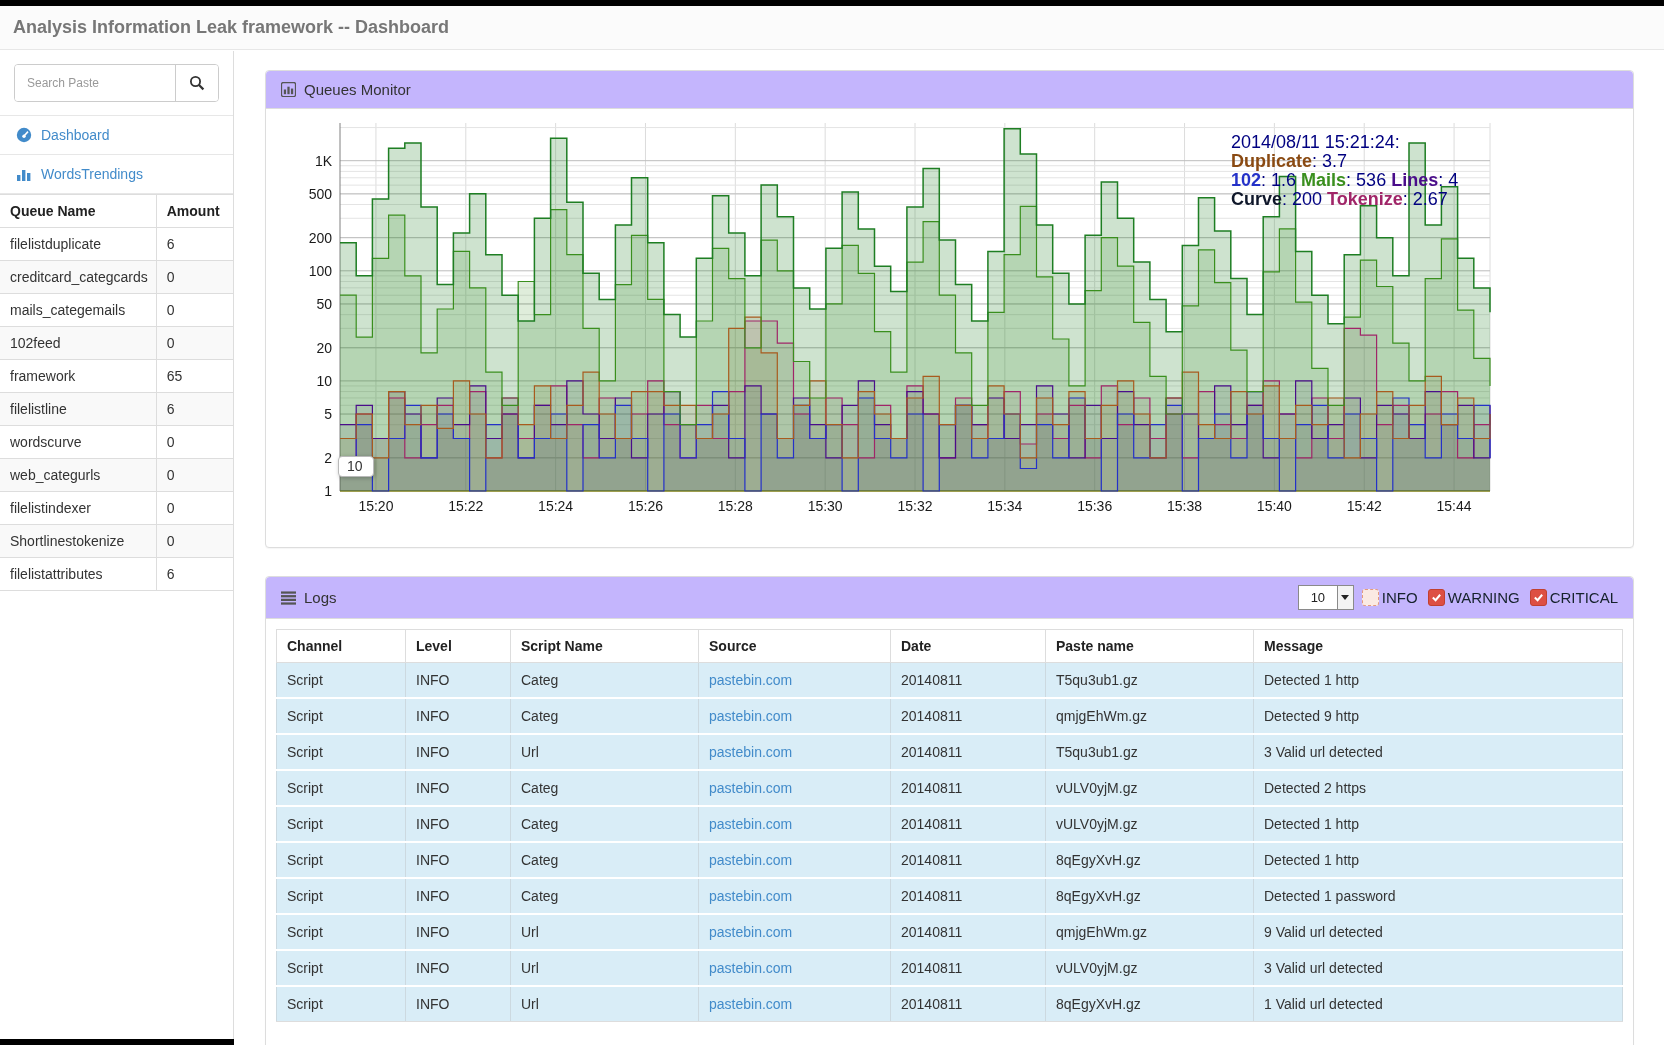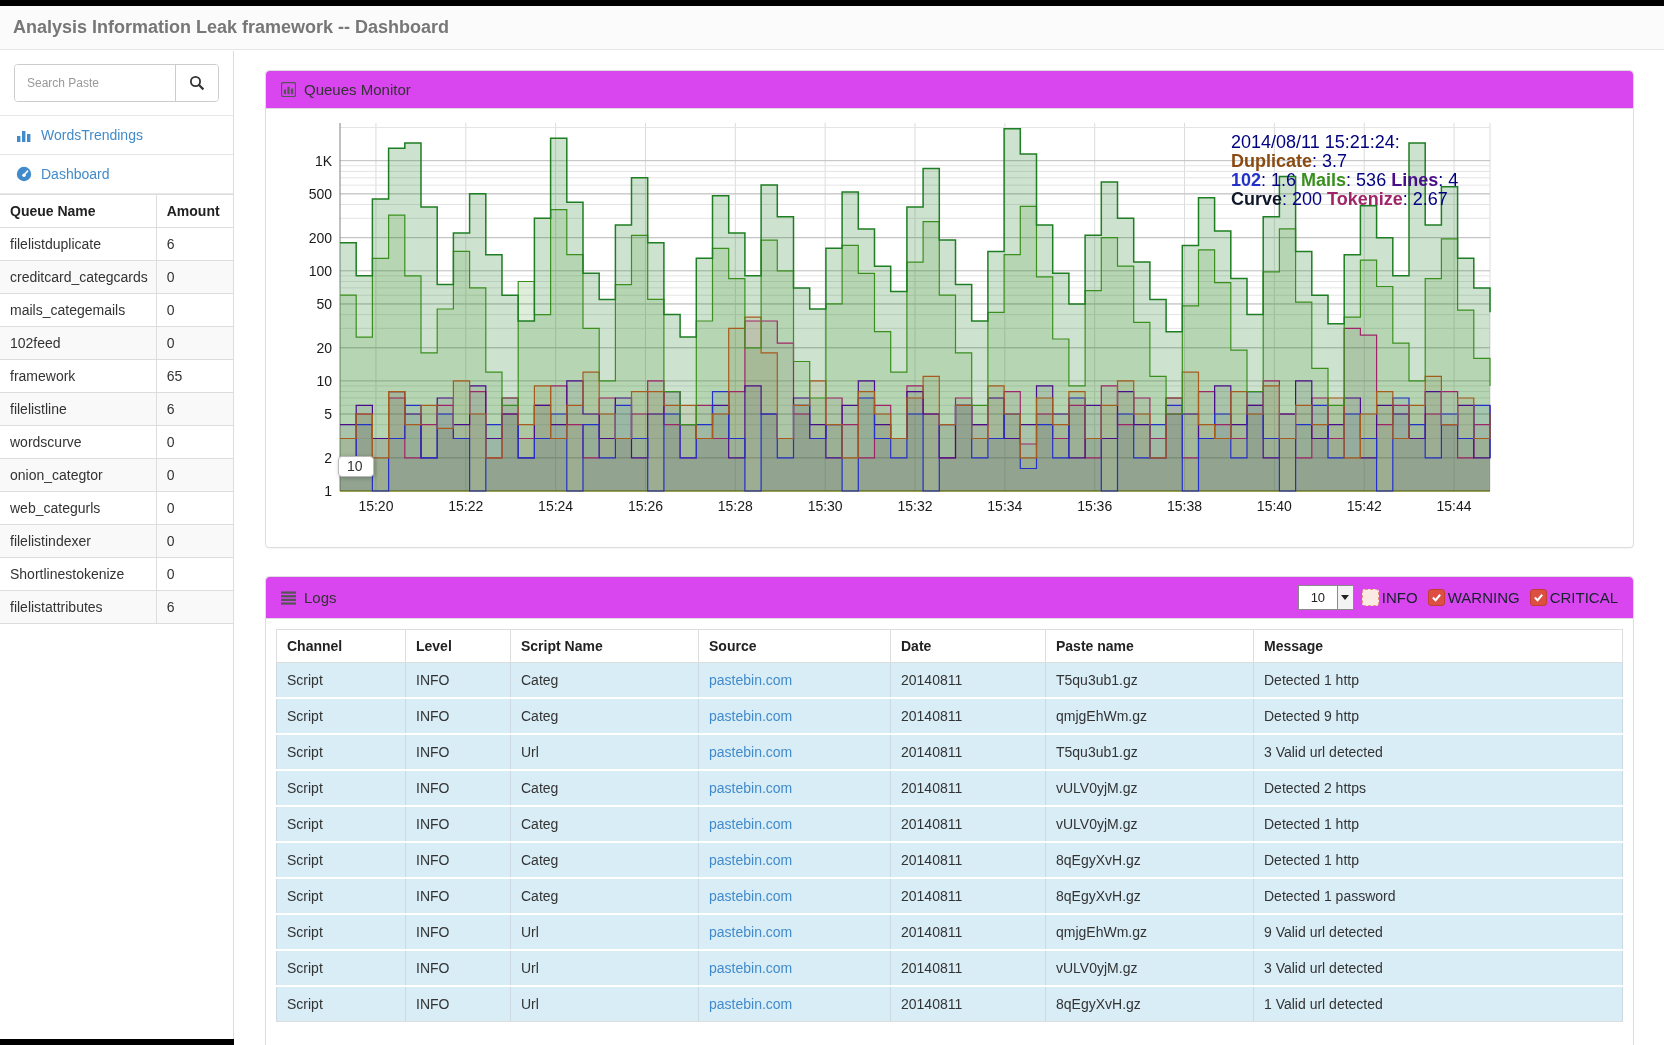--- a/index.html
+++ b/index.html
@@ -45,21 +45,21 @@
   }
   table.queue-table th { font-weight:bold; color:#222; }
   table.queue-table th+th, table.queue-table td+td { border-left:1px solid #ddd; width:86px; }
   table.queue-table tbody tr:nth-child(even) { background:#f9f9f9; }
   table.queue-table tbody tr:last-child td { border-bottom:1px solid #ddd; }
 
   main.content { position:absolute; top:51px; left:234px; right:0; bottom:0; padding:19px 30px 0 31px; overflow:hidden; }
 
   .panel { border:1px solid #ddd; border-radius:4px; background:#fff; box-shadow:0 1px 1px rgba(0,0,0,.04); }
   .panel-heading {
-    background:#d946ef; border-bottom:1px solid #ddd; border-radius:4px 4px 0 0;
+    background:#c4b5fd; border-bottom:1px solid #ddd; border-radius:4px 4px 0 0;
     padding:10px 15px; color:#333; font-size:15px; display:flex; align-items:center; gap:8px;
   }
   .panel-body { padding:10px; position:relative; }
 
   
   .chart-wrap { position:relative; height:418px; }
   .chart-legend { position:absolute; top:14px; right:140px; width:252px; font-size:18px; line-height:19px; text-align:left; }
   .chart-legend b { font-weight:bold; }
   .chart-tooltip {
     position:absolute; left:62px; top:337px; background:#fff; border:1px solid #b9b9b9; border-radius:4px;
@@ -117,33 +117,33 @@
     <button>
       <svg width="16" height="16" viewBox="0 0 16 16">
         <circle cx="6.5" cy="6.5" r="4.6" fill="none" stroke="#333" stroke-width="1.8"></circle>
         <line x1="10" y1="10" x2="14.4" y2="14.4" stroke="#333" stroke-width="2.2"></line>
       </svg>
     </button>
   </div>
   <nav class="side-nav">
     <a href="#">
       <svg width="16" height="16" viewBox="0 0 16 16">
+        <circle cx="8" cy="8" r="7.2" fill="#428bca"></circle>
+        <line x1="8" y1="9" x2="12" y2="4.6" stroke="#fff" stroke-width="1.6"></line>
+        <circle cx="8" cy="9.2" r="1.7" fill="#fff"></circle>
+      </svg>
+      <span>Dashboard</span>
+    </a>
+    <a href="#">
+      <svg width="16" height="16" viewBox="0 0 16 16">
         <rect x="1" y="9" width="3.4" height="6" fill="#428bca"></rect>
         <rect x="6" y="4" width="3.4" height="11" fill="#428bca"></rect>
         <rect x="11" y="7" width="3.4" height="8" fill="#428bca"></rect>
       </svg>
       <span>WordsTrendings</span>
-    </a>
-    <a href="#">
-      <svg width="16" height="16" viewBox="0 0 16 16">
-        <circle cx="8" cy="8" r="7.2" fill="#428bca"></circle>
-        <line x1="8" y1="9" x2="12" y2="4.6" stroke="#fff" stroke-width="1.6"></line>
-        <circle cx="8" cy="9.2" r="1.7" fill="#fff"></circle>
-      </svg>
-      <span>Dashboard</span>
     </a>
   </nav>
   <table class="queue-table">
     <thead>
       <tr>
         <th>Queue Name</th>
         <th>Amount</th>
       </tr>
     </thead>
     <tbody id="queue-tbody">
@@ -166,24 +166,20 @@
         <tr>
           <td>framework</td>
           <td>65</td>
         </tr>
         <tr>
           <td>filelistline</td>
           <td>6</td>
         </tr>
         <tr>
           <td>wordscurve</td>
-          <td>0</td>
-        </tr>
-        <tr>
-          <td>onion_categtor</td>
           <td>0</td>
         </tr>
         <tr>
           <td>web_categurls</td>
           <td>0</td>
         </tr>
         <tr>
           <td>filelistindexer</td>
           <td>0</td>
         </tr>

